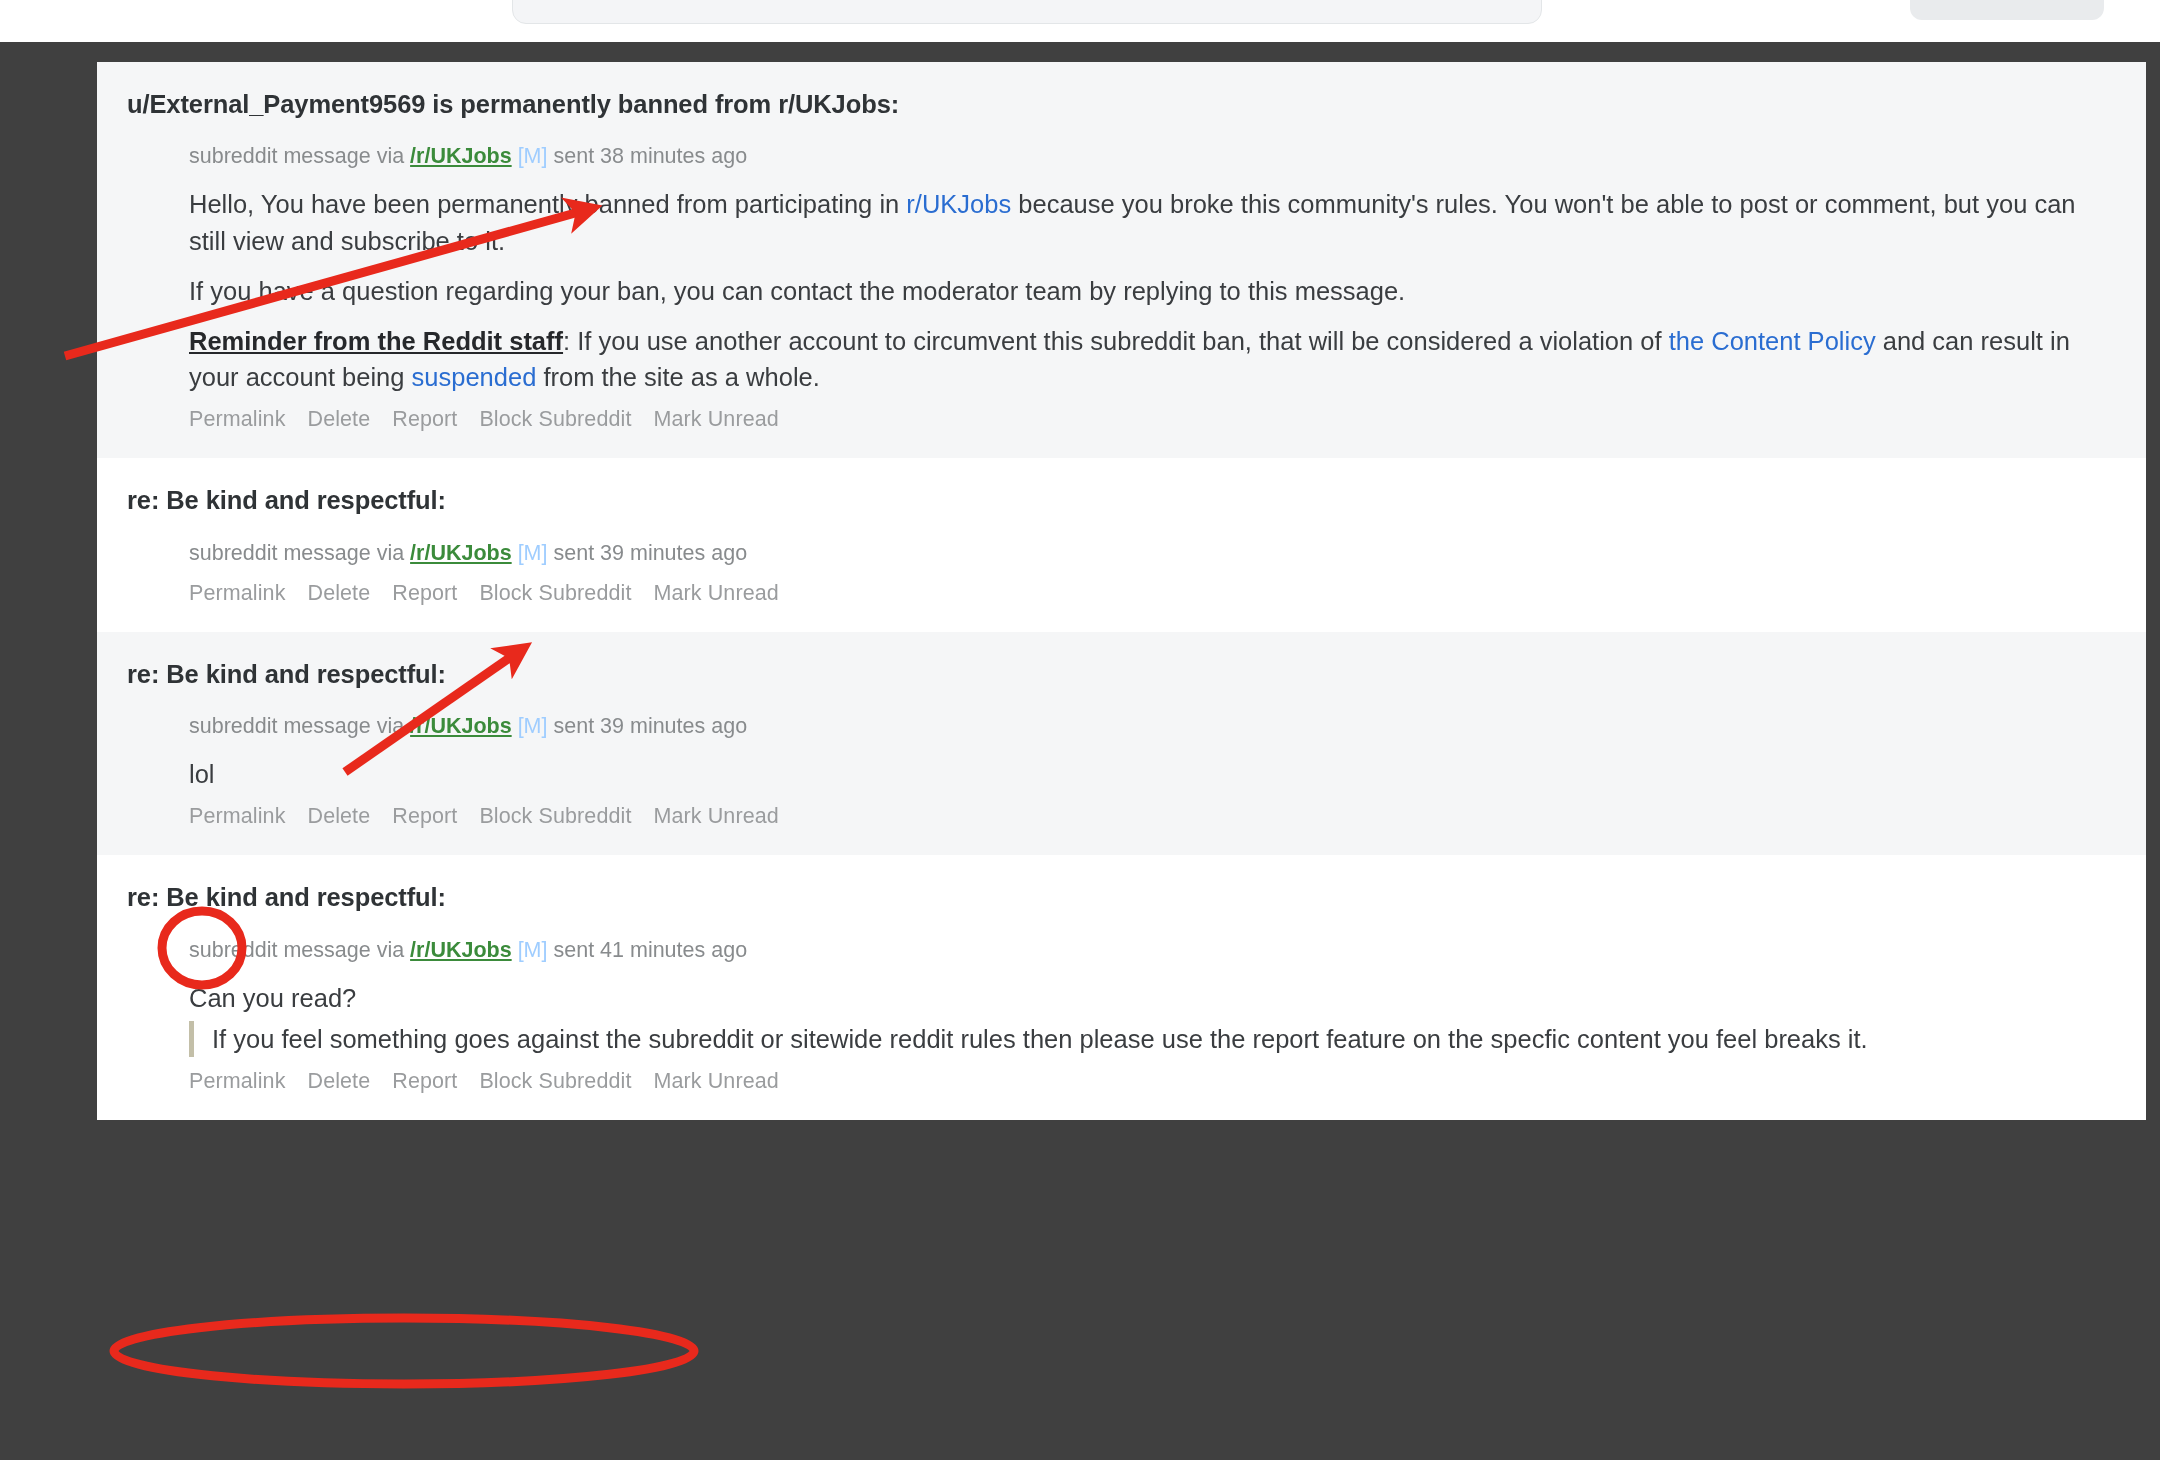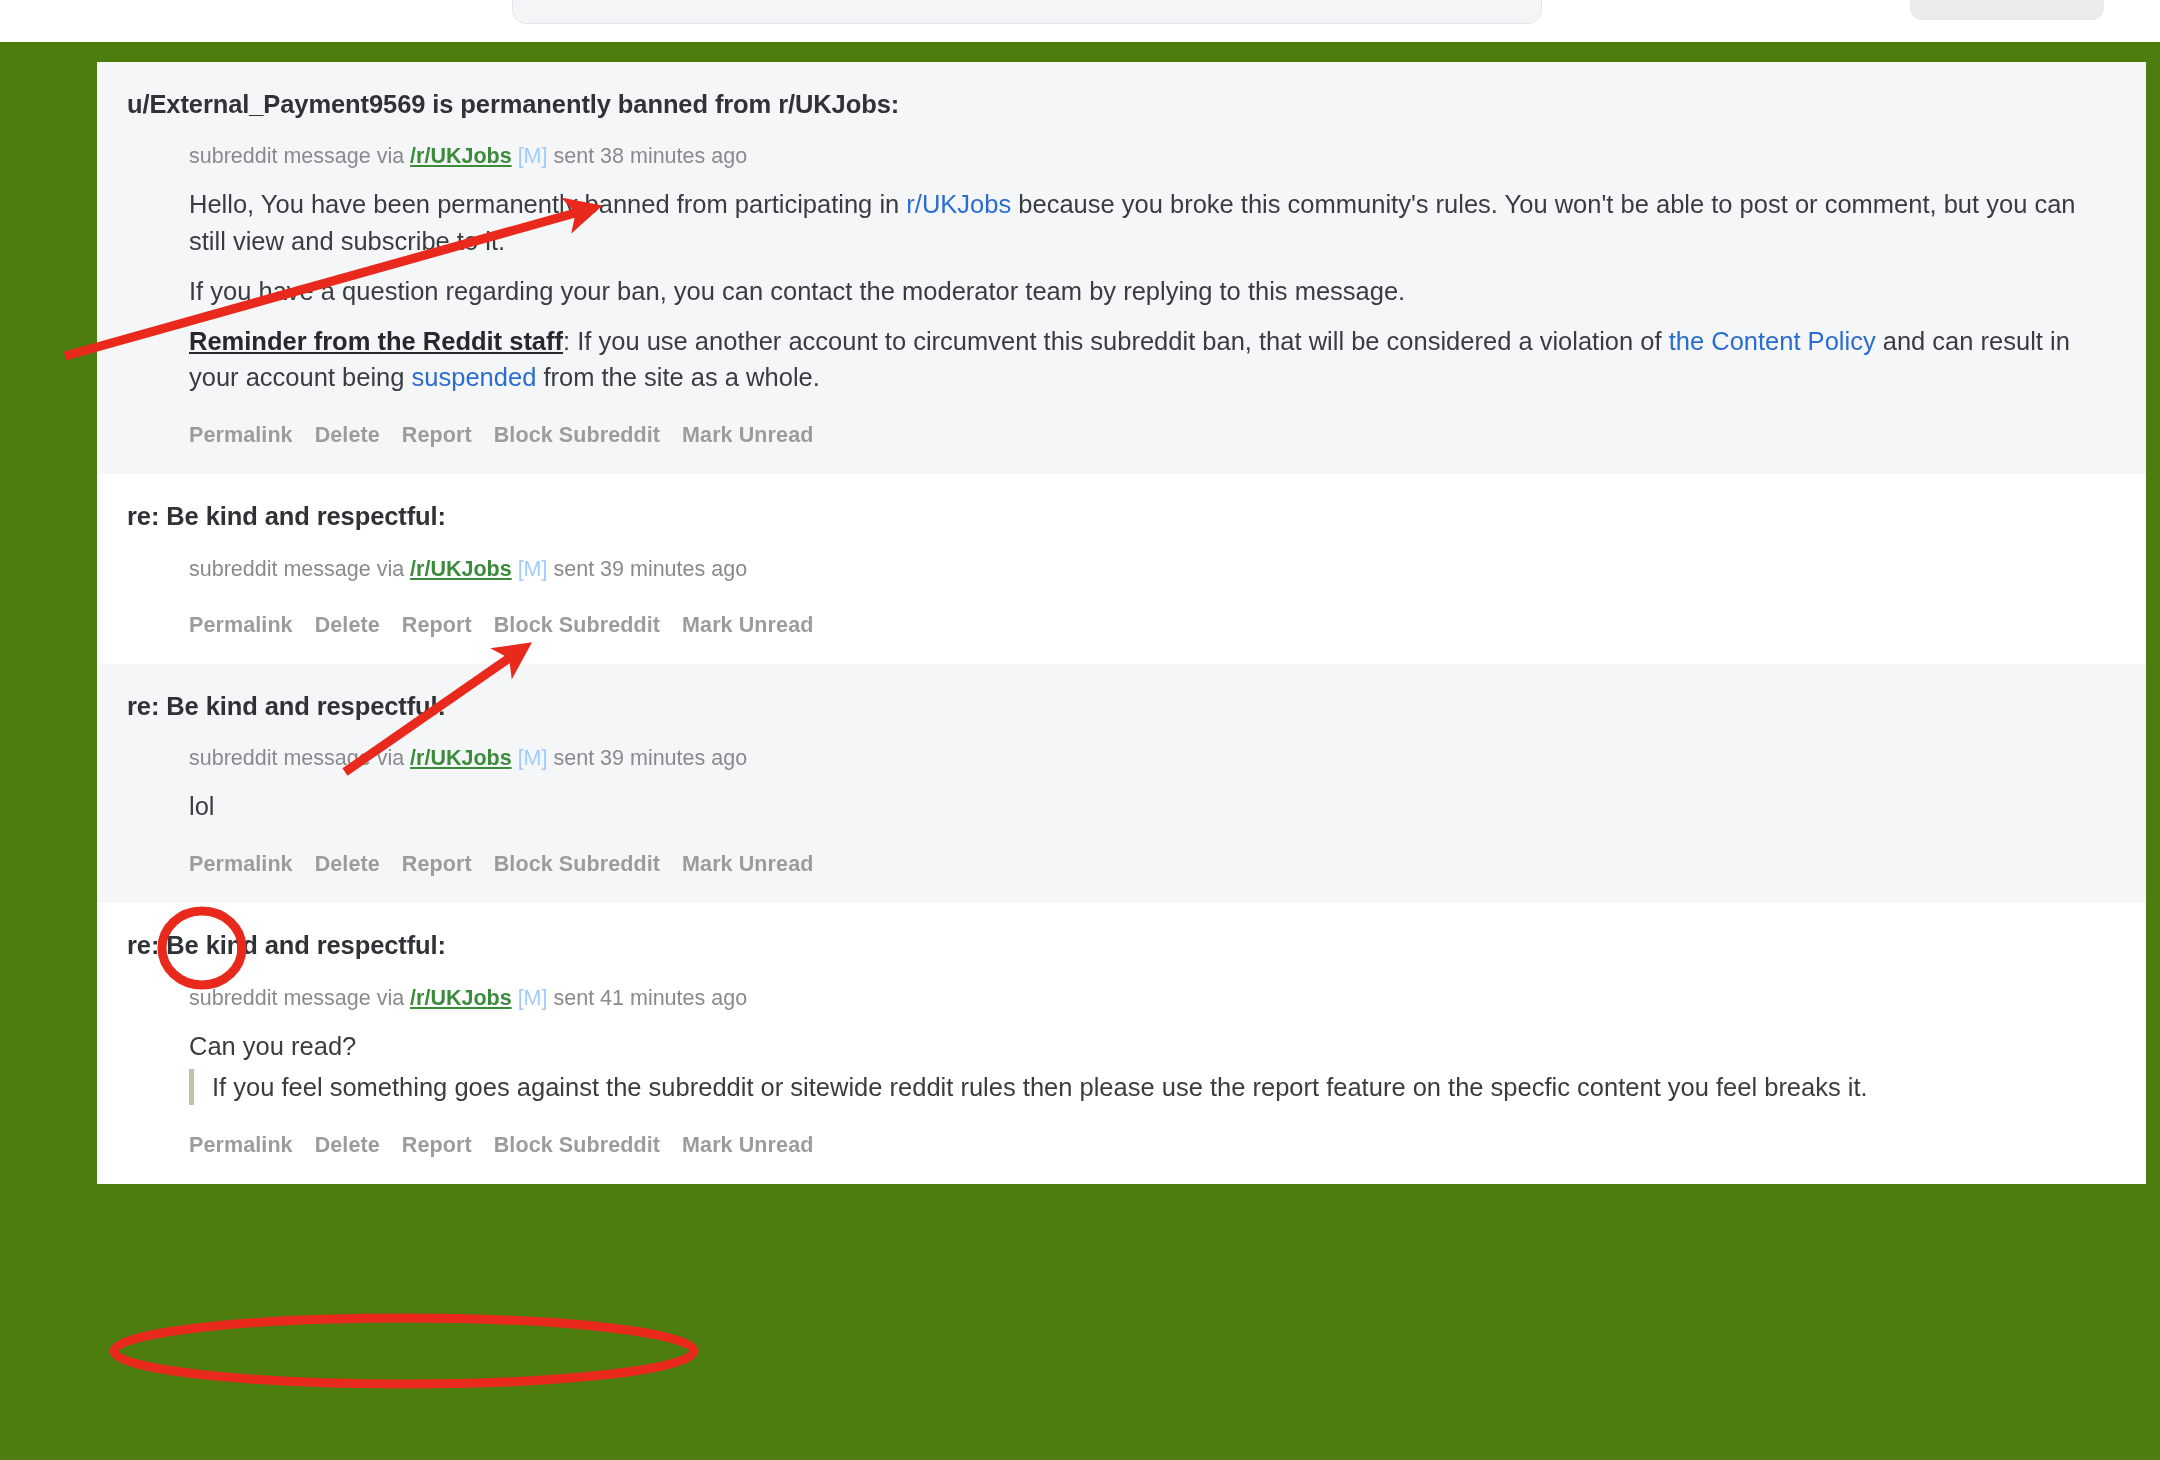--- a/index.html
+++ b/index.html
@@ -10,21 +10,21 @@
     height: 1460px;
     overflow: hidden;
     background: #edeff1;
     font-family: "Liberation Sans", sans-serif;
   }
 
   #page {
     position: relative;
     width: 2160px;
     height: 1460px;
-    background: #4d7c0f;
+    background: #404040;
   }
 
   
   .top-chrome {
     position: absolute;
     left: 0; top: 0;
     width: 2160px;
     height: 42px;
     background: #ffffff;
     overflow: hidden;
@@ -107,23 +107,23 @@
   blockquote.quote {
     margin: 5px 0 0 0;
     padding-left: 18px;
     border-left: 5px solid #c3bfa8;
     font-size: 25.5px;
     color: #3a3d40;
     line-height: 1.42;
   }
 
   .msg-actions {
-    margin-top: 28px;
+    margin-top: 12px;
     font-size: 21.5px;
-    font-weight: bold;
+    font-weight: normal;
     color: #9a9c9e;
     letter-spacing: 0.1px;
   }
   .msg-actions span {
     margin-right: 22px;
     cursor: pointer;
   }
   .msg-actions span:last-child { margin-right: 0; }
 
   

